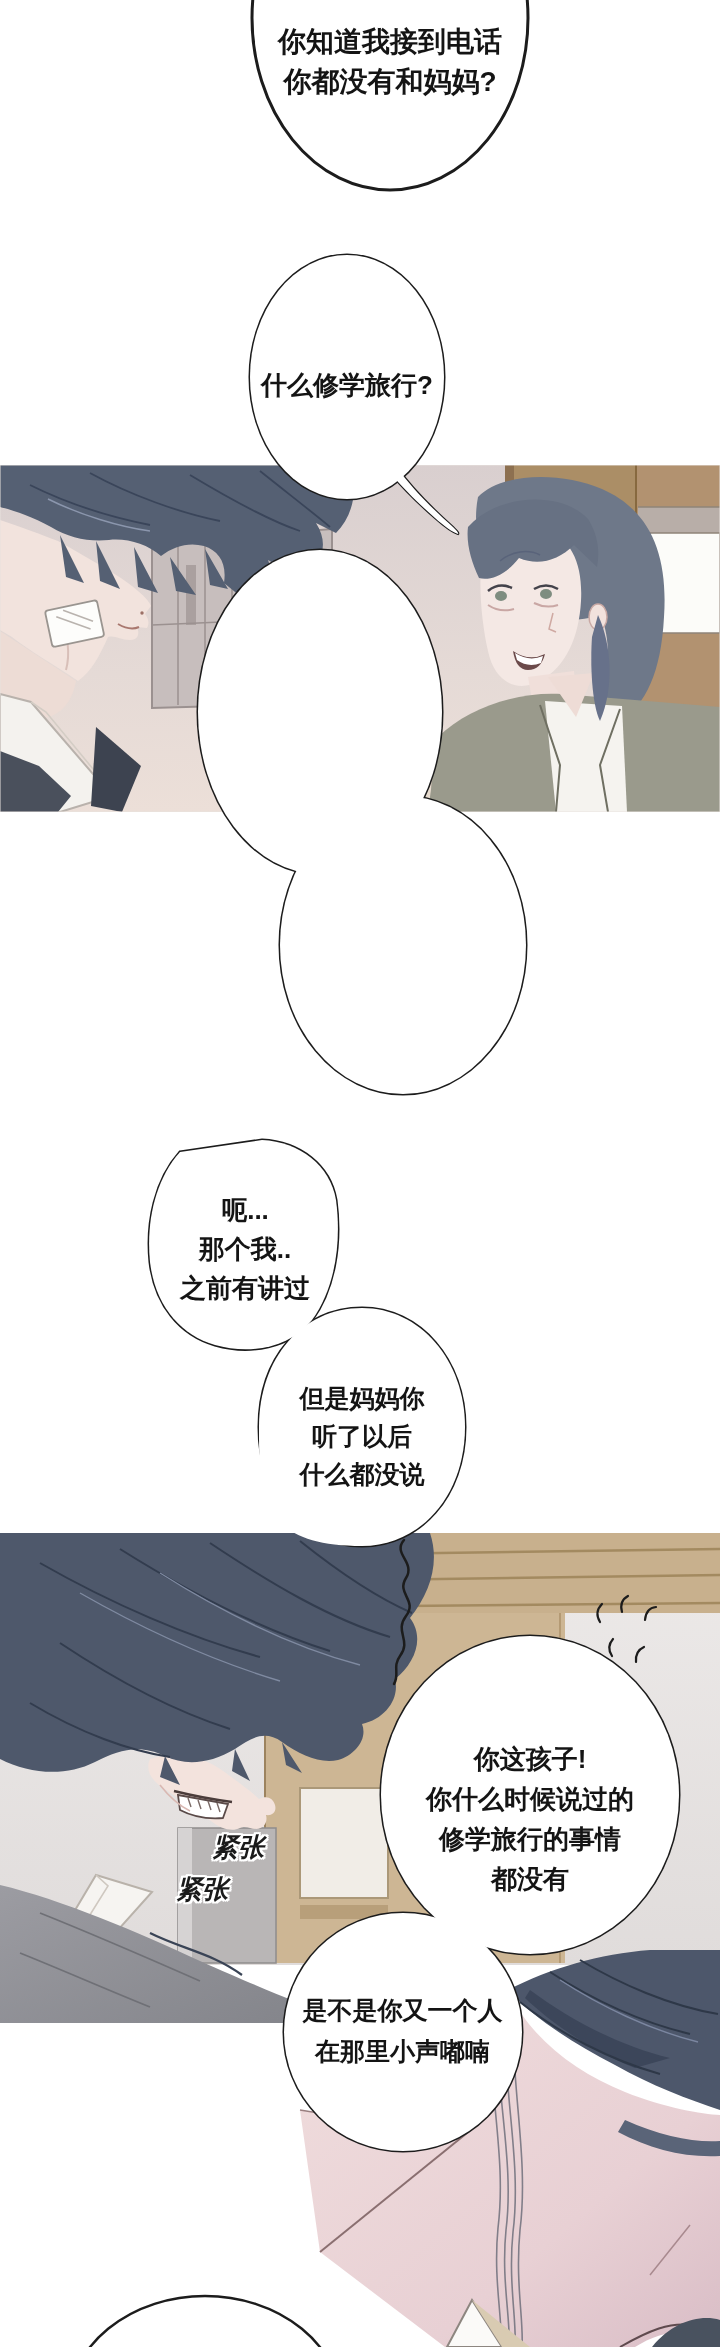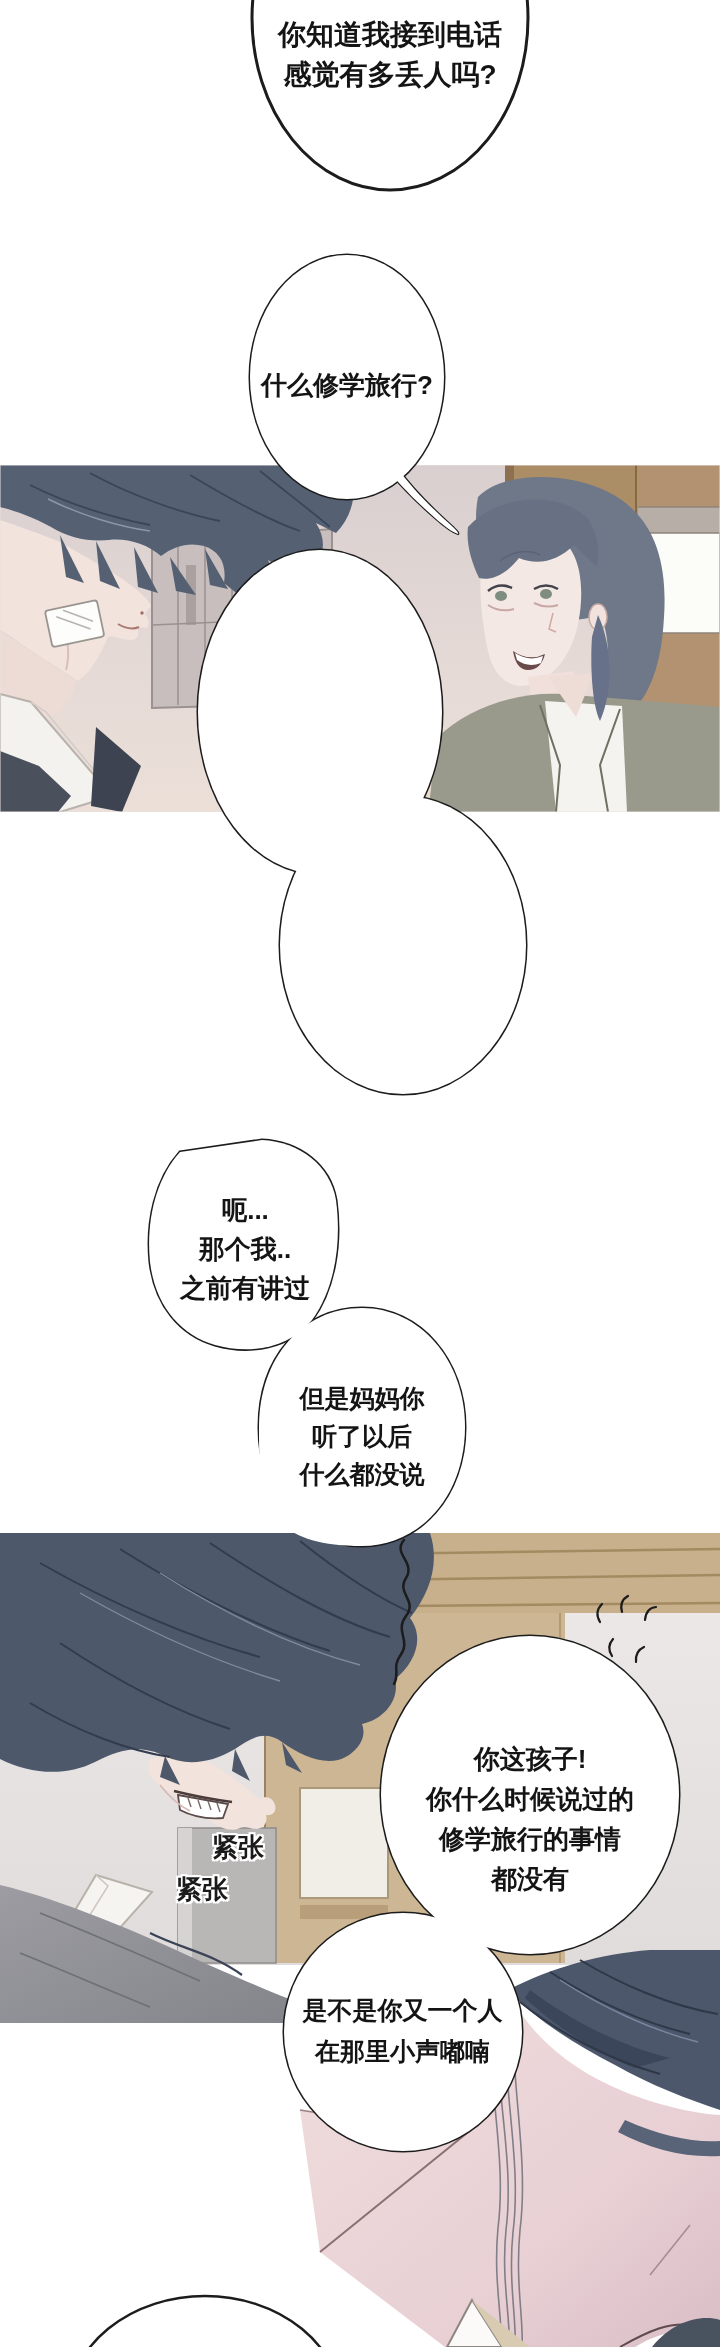--- a/index.html
+++ b/index.html
@@ -9,21 +9,21 @@
   .panel svg{display:block;}
   #bubble-layer{position:absolute;left:0;top:0;z-index:5;pointer-events:none;}
   .btxt{position:absolute;z-index:6;text-align:center;font-weight:700;color:#141414;}
   .btxt span{display:block;}
   .t28{font-size:28px;line-height:40px;}
   .t26{font-size:26px;line-height:42px;}
   .t26b{font-size:26px;line-height:39px;}
   .t25{font-size:25px;line-height:38px;}
   .sfx{position:absolute;z-index:6;font-size:26px;font-weight:700;color:#1a1a1a;
        text-shadow:-2px -2px 0 #fff,2px -2px 0 #fff,-2px 2px 0 #fff,2px 2px 0 #fff,
-                   0 -2px 0 #fff,0 2px 0 #fff,-2px 0 0 #fff,2px 0 0 #fff;}
+                   0 -2px 0 #fff,0 2px 0 #fff,-2px 0 0 #fff,2px 0 0 #fff;font-style:italic;}
 </style>
 </head>
 <body>
 
 <div class="page">
 
   <div class="panel" style="left:0;top:465px;width:720px;height:347px;">
     <svg width="720" height="347" viewBox="0 0 720 347">
       <defs>
         <linearGradient id="p1wall" x1="0" y1="0" x2="0" y2="1">
@@ -225,23 +225,23 @@
 
     <g fill="none" stroke="#1c1c1c" stroke-width="2.2" stroke-linecap="round">
       <path d="M600,1622 q-6,-10 2,-18"></path>
       <path d="M622,1612 q-3,-11 6,-16"></path>
       <path d="M645,1620 q1,-12 11,-13"></path>
       <path d="M612,1656 q-6,-9 1,-17"></path>
       <path d="M636,1662 q-1,-11 8,-15"></path>
     </g>
   </svg>
 
-  <div class="btxt t28" style="left:250px;top:15px;width:280px;text-align:center;">
+  <div class="btxt t28" style="left:250px;top:22px;width:280px;text-align:center;">
     <span>你知道我接到电话</span>
-    <span>感觉有多丢人吗?</span>
+    <span>你都没有和妈妈?</span>
   </div>
 
   <div class="btxt t26" style="left:247px;top:364px;width:200px;">
     <span>什么修学旅行?</span>
   </div>
 
   <div class="btxt t26" style="left:200px;top:679px;width:240px;">
   </div>
 
 

